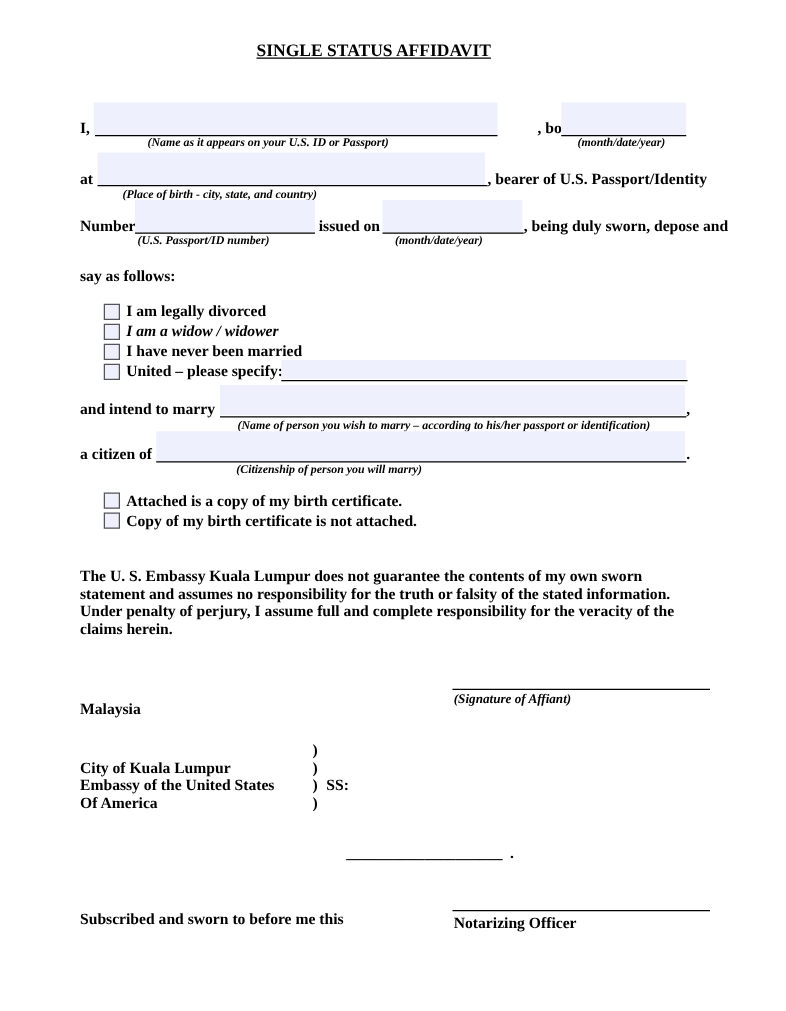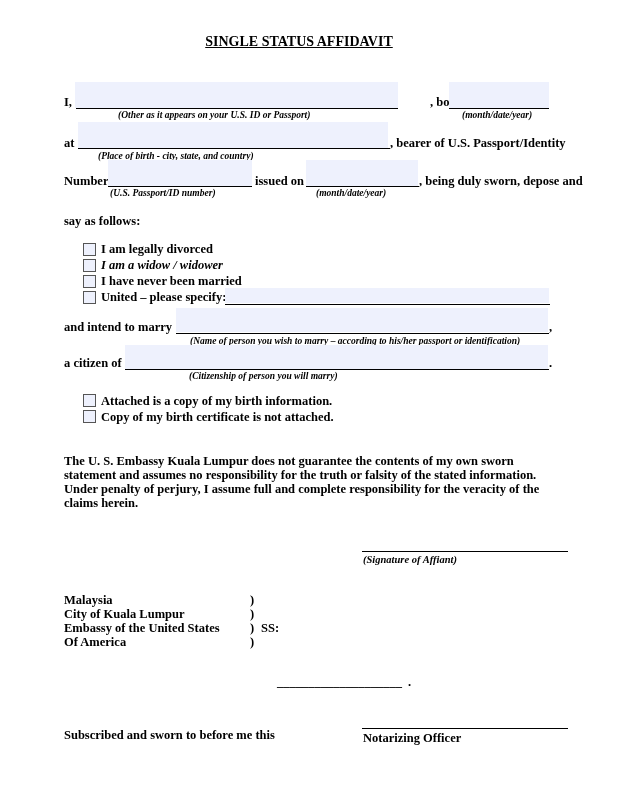--- a/index.html
+++ b/index.html
@@ -16,21 +16,21 @@
            font-size: 14px; text-decoration: underline; }
 </style>
 </head>
 <body>
 
 <div class="title">SINGLE STATUS AFFIDAVIT</div>
 
 <div class="t" style="left:64px;top:95px;">I,</div>
 <input class="field" style="left: 75px; top: 82px; width: 323px; height: 26px;" value="">
 <div class="uline" style="left:76px;top:108px;width:322px;"></div>
-<div class="hint" style="left:118px;top:110px;">(Other as it appears on your U.S. ID or Passport)</div>
+<div class="hint" style="left:118px;top:110px;">(Name as it appears on your U.S. ID or Passport)</div>
 <div class="t" style="left:399px;top:95px;margin-left:31px;">, born on</div>
 <input class="field" style="left: 449px; top: 82px; width: 100px; height: 26px;" value="">
 <div class="uline" style="left:449px;top:108px;width:100px;"></div>
 <div class="hint" style="left:462px;top:110px;">(month/date/year)</div>
 
 <div class="t" style="left:64px;top:136px;">at</div>
 <input class="field" style="left: 78px; top: 122px; width: 310px; height: 26px;" value="">
 <div class="uline" style="left:78px;top:148px;width:312px;"></div>
 <div class="hint" style="left:98px;top:151px;">(Place of birth - city, state, and country)</div>
 <div class="t" style="left:390px;top:136px;">, bearer of U.S. Passport/Identity</div>
@@ -64,33 +64,33 @@
 <div class="t" style="left:549px;top:320px;">,</div>
 <div class="hint" style="left:190px;top:336px;">(Name of person you wish to marry – according to his/her passport or identification)</div>
 
 <div class="t" style="left:64px;top:356px;">a citizen of</div>
 <input class="field" style="left: 125px; top: 345px; width: 423px; height: 24px;" value="">
 <div class="uline" style="left:125px;top:369px;width:424px;"></div>
 <div class="t" style="left:549px;top:356px;">.</div>
 <div class="hint" style="left:189px;top:371px;">(Citizenship of person you will marry)</div>
 
 <input type="checkbox" class="cb" style="left: 83px; top: 394px;">
-<div class="t" style="left:101px;top:394px;">Attached is a copy of my birth information.</div>
+<div class="t" style="left:101px;top:394px;">Attached is a copy of my birth certificate.</div>
 <input type="checkbox" class="cb" style="left: 83px; top: 410px;">
 <div class="t" style="left:101px;top:410px;">Copy of my birth certificate is not attached.</div>
 
 <div class="t" style="left:64px;top:454px;">The U. S. Embassy Kuala Lumpur does not guarantee the contents of my own sworn</div>
 <div class="t" style="left:64px;top:468px;">statement and assumes no responsibility for the truth or falsity of the stated information.</div>
 <div class="t" style="left:64px;top:482px;">Under penalty of perjury, I assume full and complete responsibility for the veracity of the</div>
 <div class="t" style="left:64px;top:496px;">claims herein.</div>
 
 <div class="uline" style="left:362px;top:551px;width:206px;"></div>
 <div class="hint" style="left:363px;top:554px;font-size:10.5px;">(Signature of Affiant)</div>
 
-<div class="t" style="left:64px;top:593px;">Malaysia</div>
+<div class="t" style="left:64px;top:560px;">Malaysia</div>
 <div class="t" style="left:64px;top:607px;">City of Kuala Lumpur</div>
 <div class="t" style="left:64px;top:621px;">Embassy of the United States</div>
 <div class="t" style="left:64px;top:635px;">Of America</div>
 <div class="t" style="left:250px;top:593px;">)</div>
 <div class="t" style="left:250px;top:607px;">)</div>
 <div class="t" style="left:250px;top:621px;">)</div>
 <div class="t" style="left:261px;top:621px;">SS:</div>
 <div class="t" style="left:250px;top:635px;">)</div>
 
 <div class="t" style="left:64px;top:680px;margin-top:48px;">Subscribed and sworn to before me this</div>

